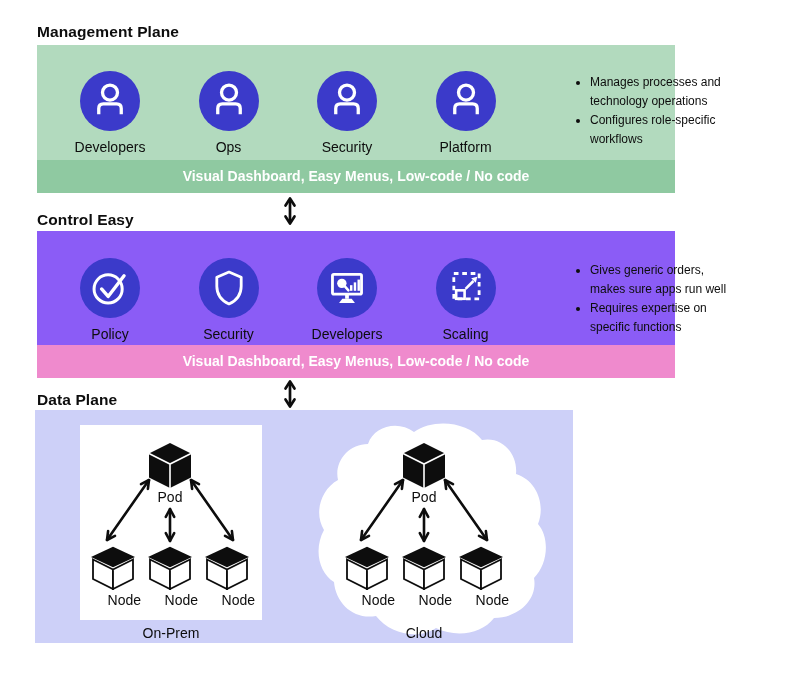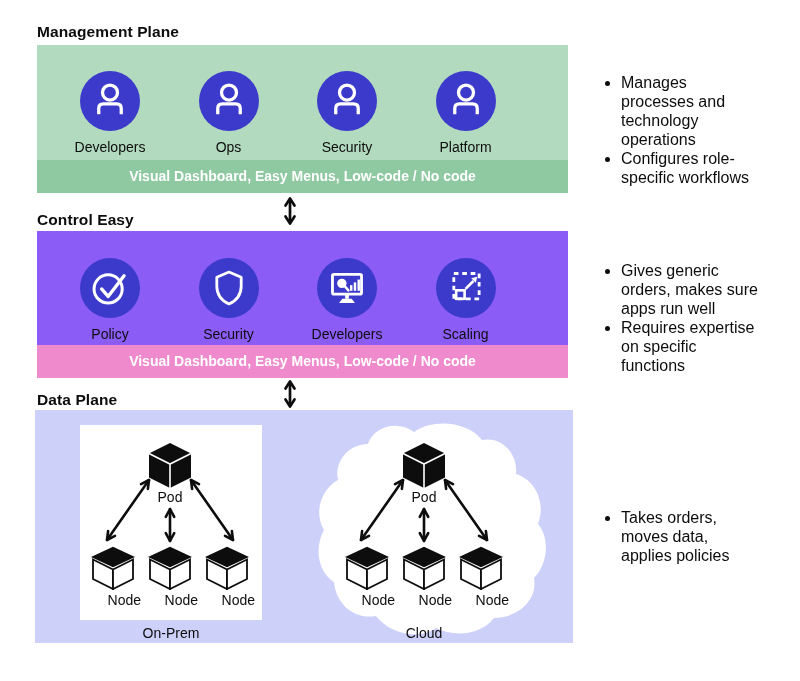--- a/index.html
+++ b/index.html
@@ -2,21 +2,21 @@
 <html><head>
 <meta charset="utf-8">
 <style>
   * { box-sizing: border-box; }
   html,body { margin:0; padding:0; background:#fff; }
   body { font-family:"Liberation Sans", sans-serif; color:#0d0d0d; }
   #canvas { position:relative; width:800px; height:681px; background:#ffffff; overflow:hidden;padding-left:36px; }
 
   .plane-title { position:absolute; left:37px; font-size:15.5px; font-weight:700; letter-spacing:.1px; }
 
-  .plane-box { position:absolute; left:37px; width:531px; }
+  .plane-box { position:absolute; left:37px; width:638px; }
   .mgmt-box  { top:45px;  height:148px; background:#b2dabe; }
   .ctrl-box  { top:231px; height:147px; background:#8b5cf6; }
 
   .banner { position:absolute; left:0; right:0; bottom:0; height:33px; line-height:33px;
             text-align:center; color:#ffffff; font-weight:700; font-size:14px; }
   .mgmt-box .banner { background:#8fc9a1; }
   .ctrl-box .banner { background:#ef8acd; }
 
   .plane-item { position:absolute; width:110px; text-align:center; }
   .mgmt-box .plane-item { top:26px; }
@@ -38,21 +38,21 @@
   .tree-cloud  { left:304px; }
   .pod-cube  { position:absolute; left:63px; top:0; width:44px; height:46px; }
   .pod-label { position:absolute; left:0; top:47px; width:170px; text-align:center; font-size:14px; }
   .tree-arrows { position:absolute; left:0; top:36px; width:170px; height:68px; }
   .node-cube { position:absolute; top:104px; width:46px; height:44px; }
   .node-label { position:absolute; top:150px; width:56px; text-align:right; font-size:14px; }
   .cluster-name { position:absolute; top:215px; text-align:center; font-size:14px; }
   .name-onprem { left:45px; width:182px; }
   .name-cloud  { left:304px; width:170px; }
 
-  .bullets { position:absolute; left:604px; width:159px; font-size:16px; line-height:19px; }
+  .bullets { position:absolute; left:573px; width:159px; font-size:12px; line-height:19px; }
   .bullets ul { margin:0; padding-left:17px; }
   .bullets-1 { top:73px; }
   .bullets-2 { top:261px; }
   .bullets-3 { top:508px; }
 
   svg { display:block; }
 </style>
 </head>
 <body>
 
@@ -267,19 +267,14 @@
       <li>Manages processes and technology operations</li>
       <li>Configures role-specific workflows</li>
     </ul>
   </div>
   <div class="bullets bullets-2">
     <ul>
       <li>Gives generic orders, makes sure apps run well</li>
       <li>Requires expertise on specific functions</li>
     </ul>
   </div>
-  <div class="bullets bullets-3">
-    <ul>
-      <li>Takes orders, moves data, applies policies</li>
-    </ul>
-  </div>
 
 </div>
 
 </body></html>

